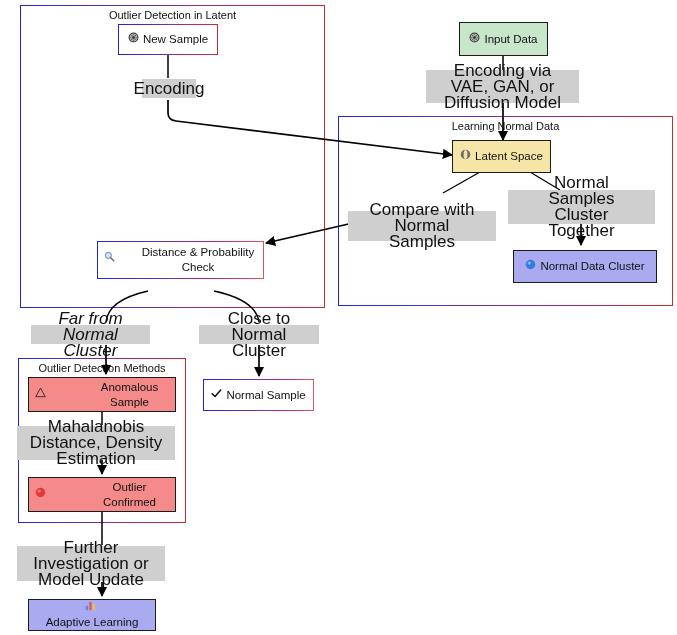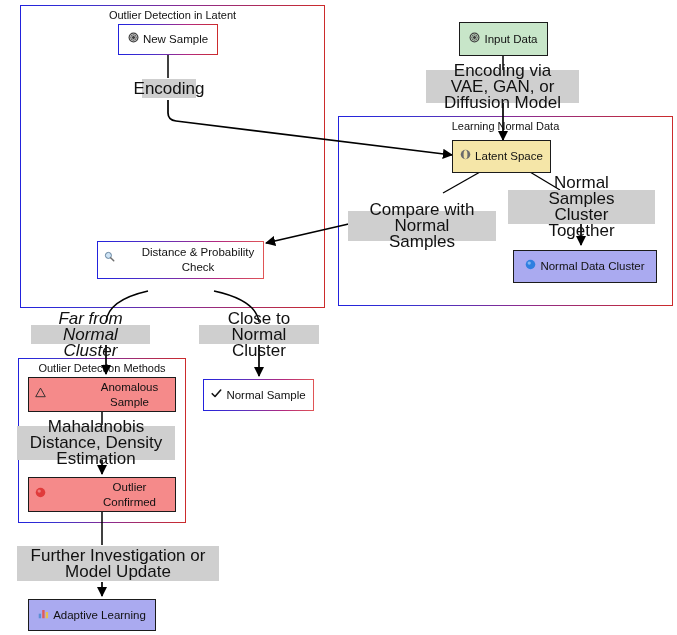--- a/index.html
+++ b/index.html
@@ -95,20 +95,21 @@
     background: #f5e6a8;
     border: 1.8px solid #1b1b1b;
   }
   .node-cluster {
     background: #aaaaf0;
     border: 1.8px solid #1b1b1b;
   }
   .node-adaptive {
     background: #aaaaf0;
     border: 1.8px solid #1b1b1b;
+    flex-direction: column;
   }
   .node-anomalous, .node-outlier {
     background: #f58a8a;
     border: 1.8px solid #1b1b1b;
     gap: 40px;
   }
   .edge-label {
     position: absolute;
     box-sizing: border-box;
     background: #cfcfcf;
@@ -291,17 +292,17 @@
   </div>
 
   <div class="edge-label" style="left:199px; top:325px; width:120px; height:19px;">
     <span>Close to Normal Cluster</span>
   </div>
 
   <div class="edge-label" style="left:17px; top:426px; width:158px; height:34px;">
     <span>Mahalanobis Distance, Density Estimation</span>
   </div>
 
-  <div class="edge-label" style="left:17px; top:546px; width:202px; height:35px;">
+  <div class="edge-label" style="left:17px; top:546px; width:148px; height:35px;">
     <span>Further Investigation or Model Update</span>
   </div>
 
 </div>
 
 </body></html>

